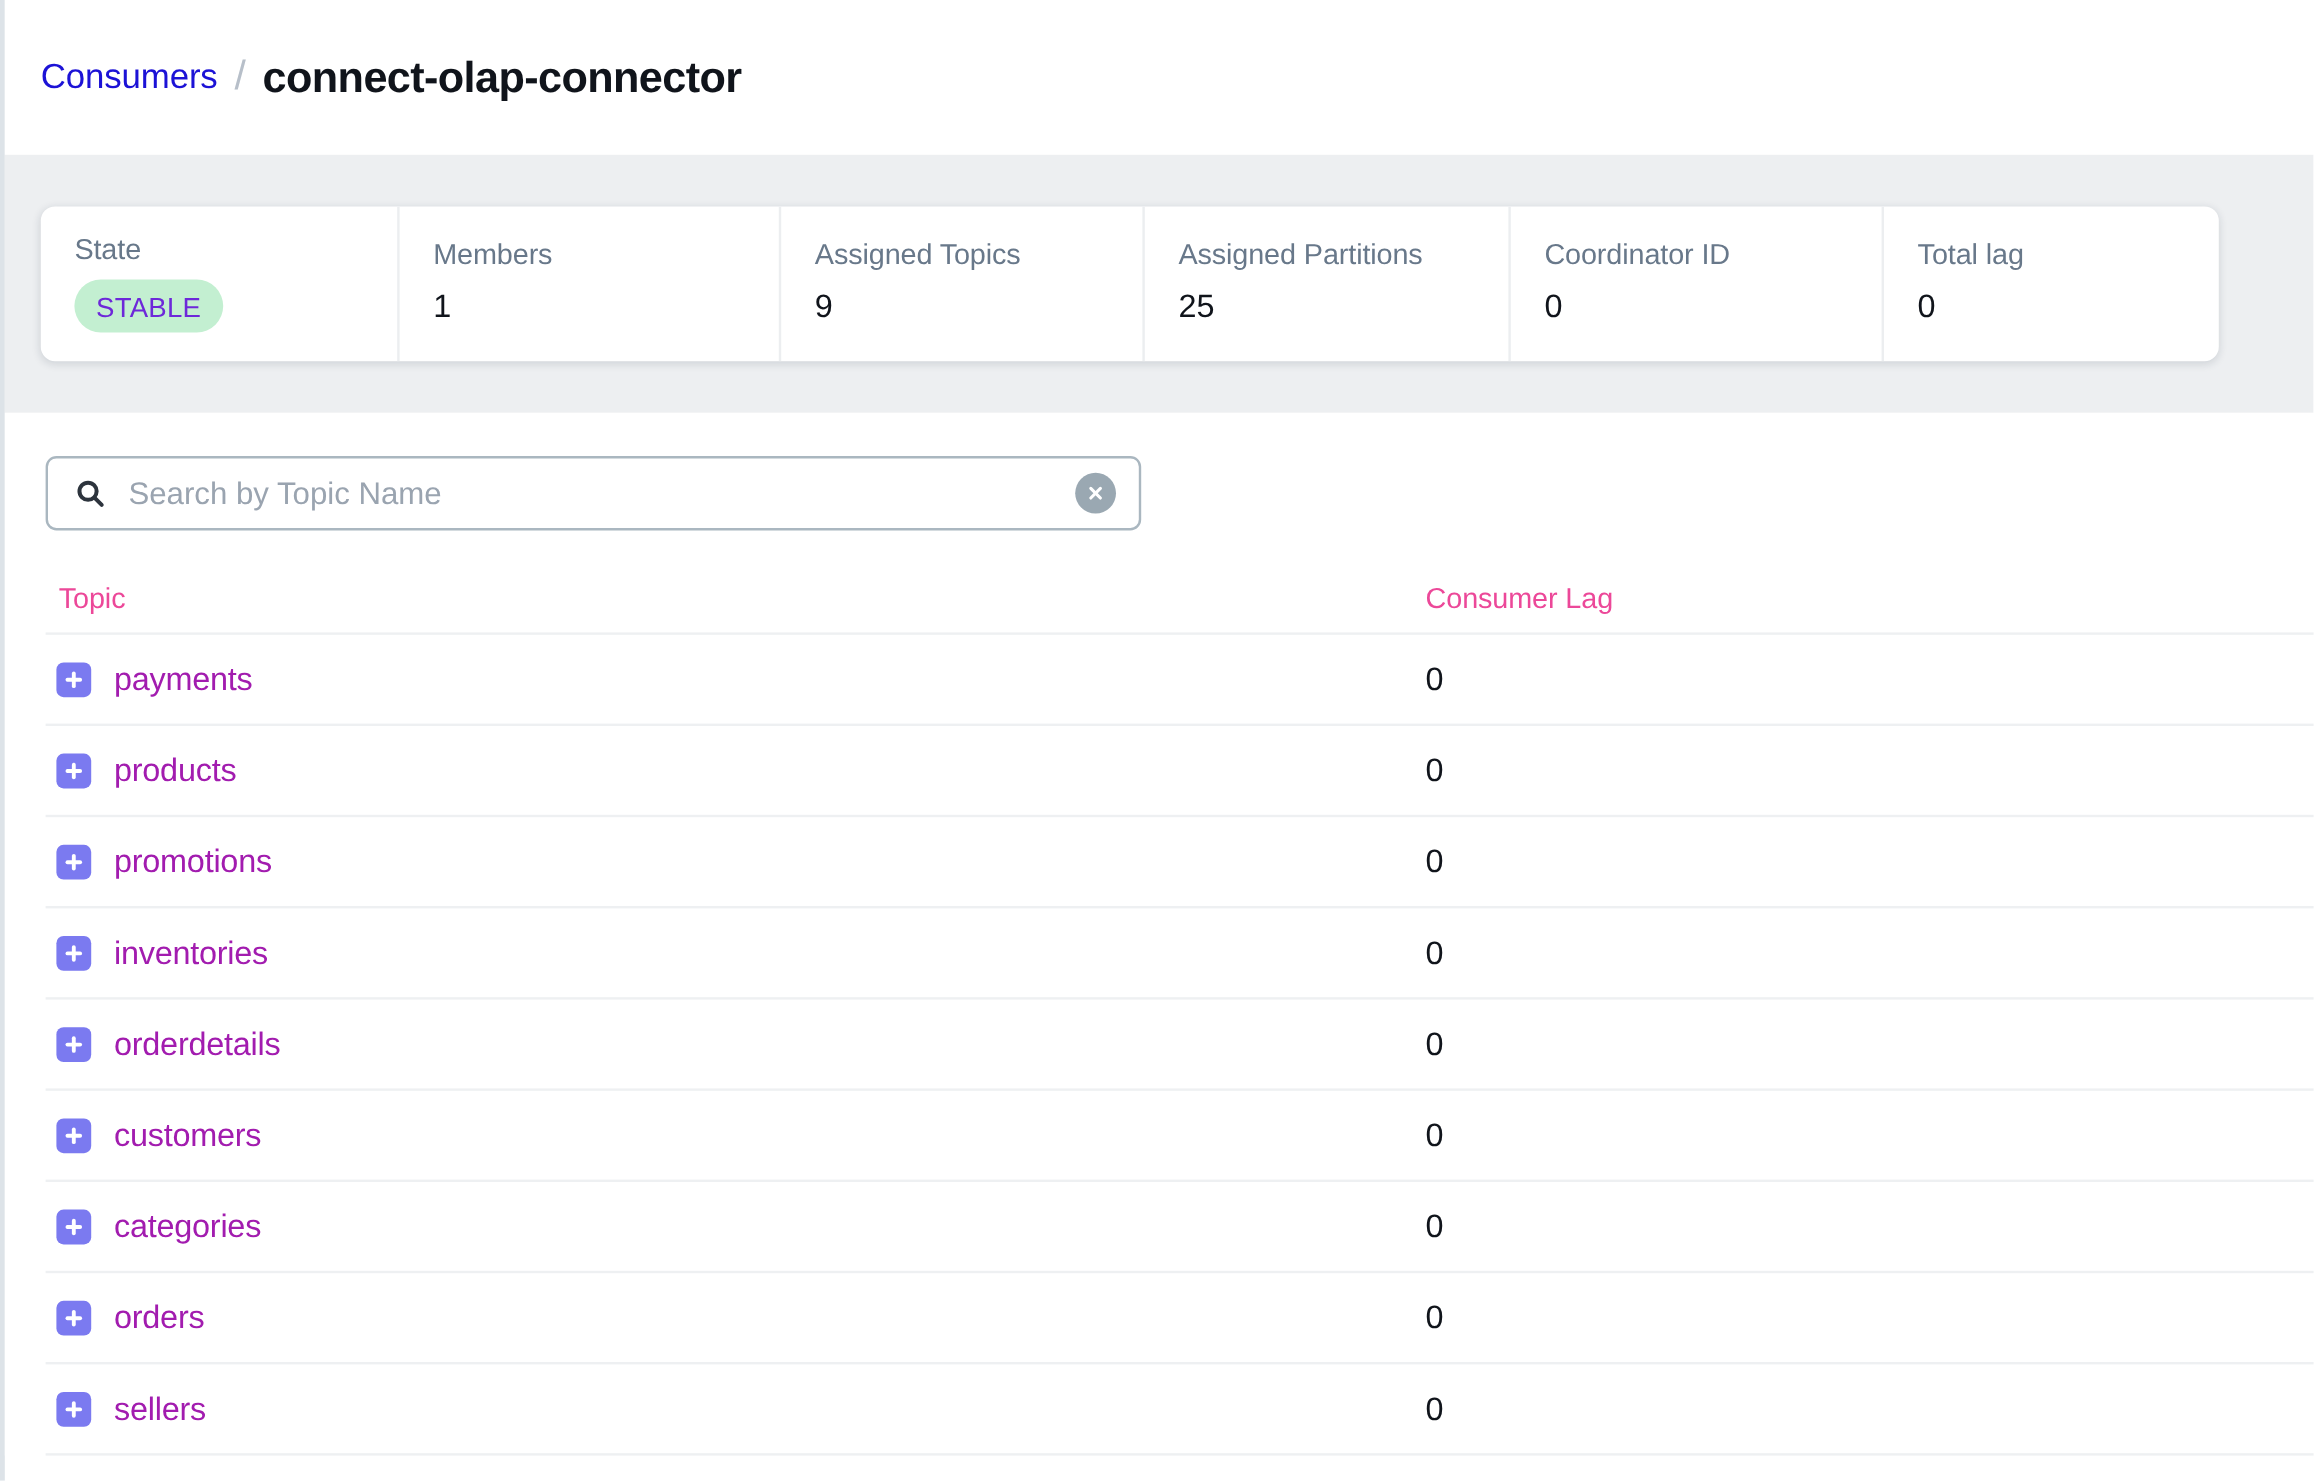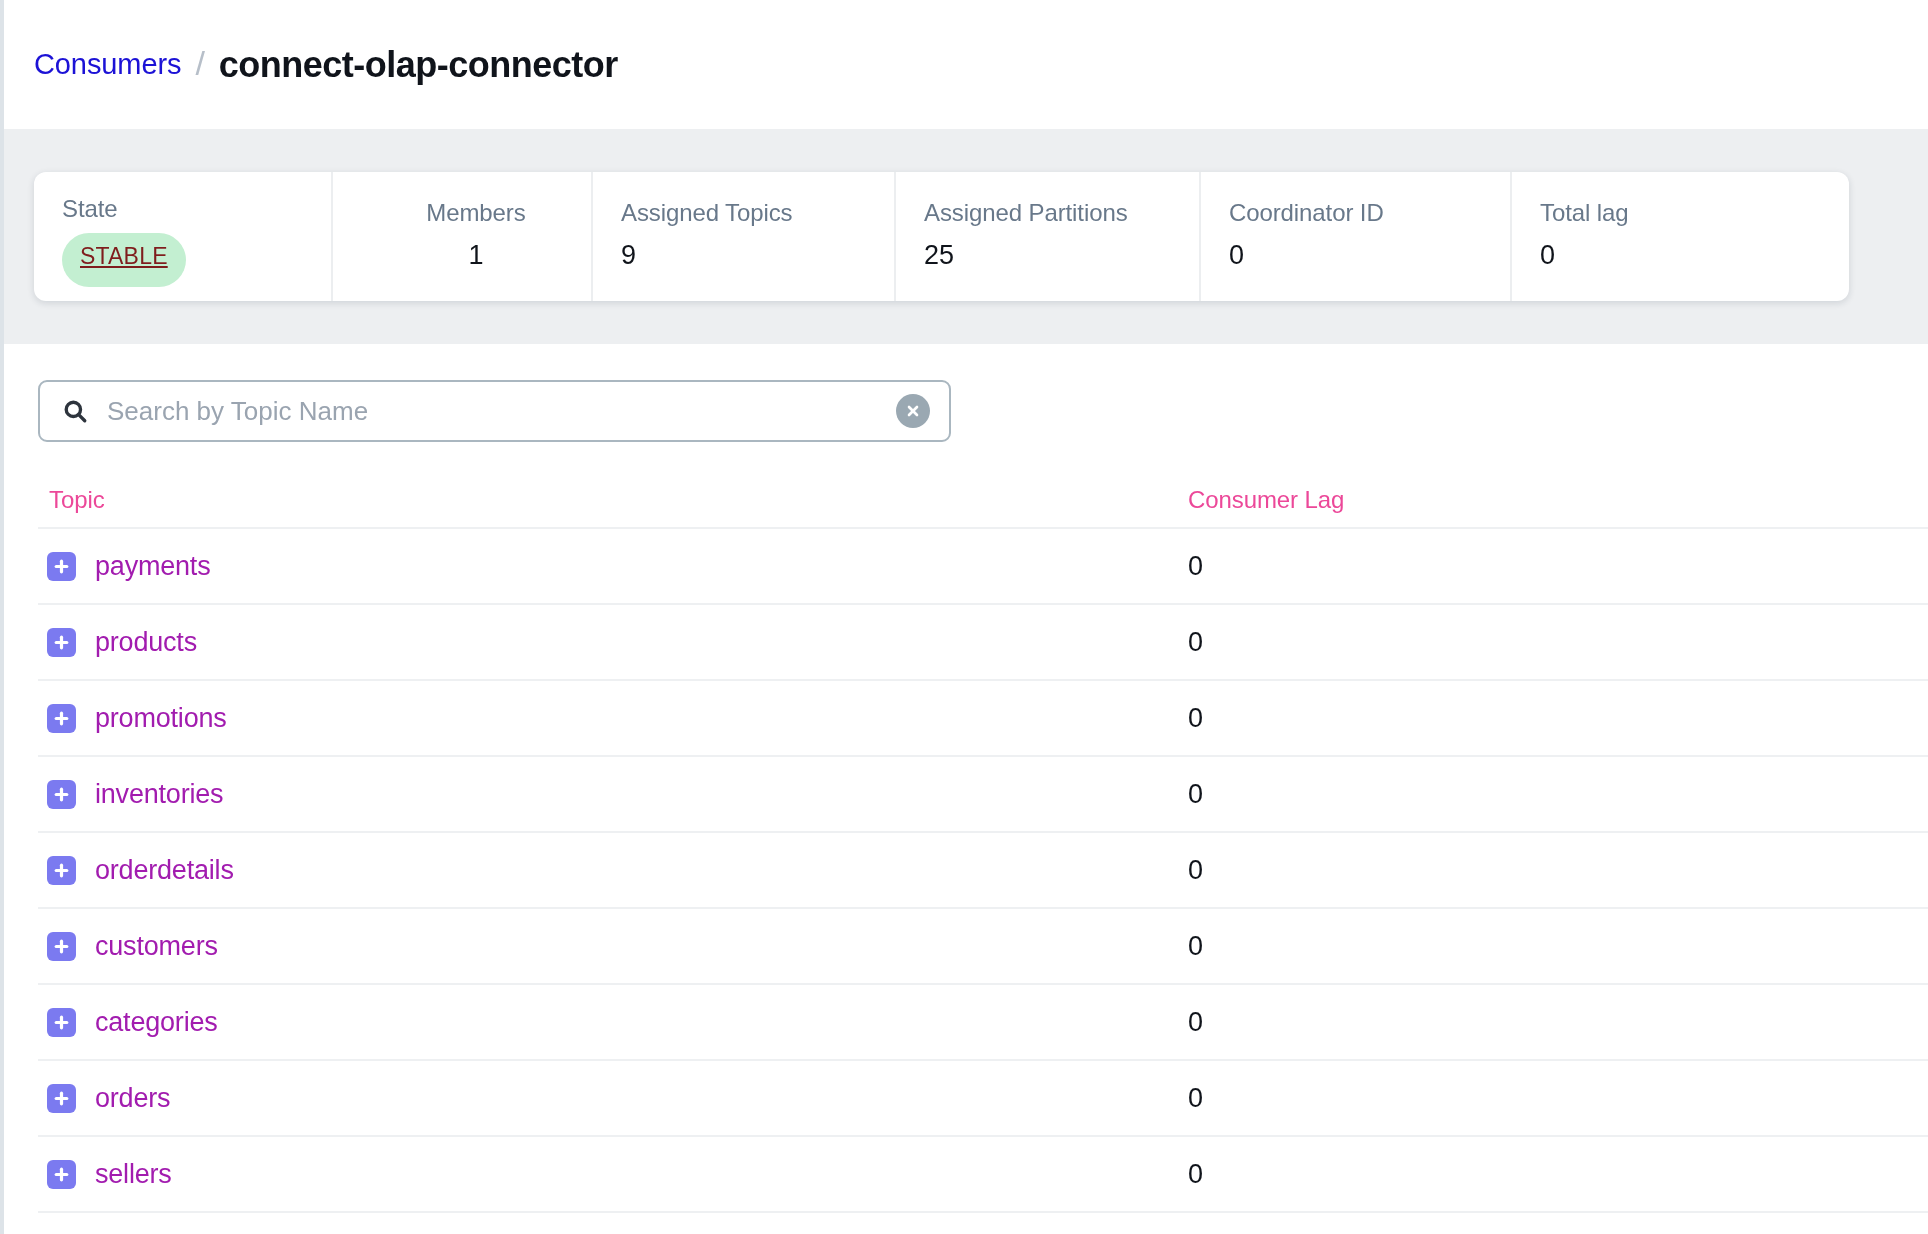--- a/index.html
+++ b/index.html
@@ -79,21 +79,21 @@
   }
   .stat-card {
     flex: 0 0 auto;
     box-sizing: border-box;
     padding: 27px 0 0 28px;
     border-right: 2px solid #eceef0;
     height: 129px;
   }
   .stat-card:last-child { border-right: none; }
   .card-w-state   { width: 299px; }
-  .card-w-members { width: 260px; text-align: center; }
+  .card-w-members { width: 318px; }
   .card-w-topics  { width: 303px; }
   .card-w-parts   { width: 305px; }
   .card-w-coord   { width: 311px; }
   .card-w-lag     { width: 306px; }
 
   .stat-label {
     color: #68788a;
     font-size: 24px;
     letter-spacing: -0.1px;
     line-height: 28px;
@@ -104,27 +104,26 @@
     font-size: 27px;
     line-height: 32px;
     margin-top: 12px;
     white-space: nowrap;
   }
   .stat-card.state-card { padding-top: 23px; }
   .badge {
     display: inline-block;
     margin-top: 10px;
     background: #c3efd1;
-    color: #7f1d1d;
+    color: #6d28d9;
     font-size: 23px;
     line-height: 1;
-    padding: 12px 18px 19px 18px;
+    padding: 12px 18px 9px 18px;
     border-radius: 999px;
     letter-spacing: 0.2px;
-    text-decoration: underline;
   }
 
   
   .content {
     background: #ffffff;
     padding: 0 0 0 34px;
   }
   .search-wrap {
     padding-top: 36px;
   }

